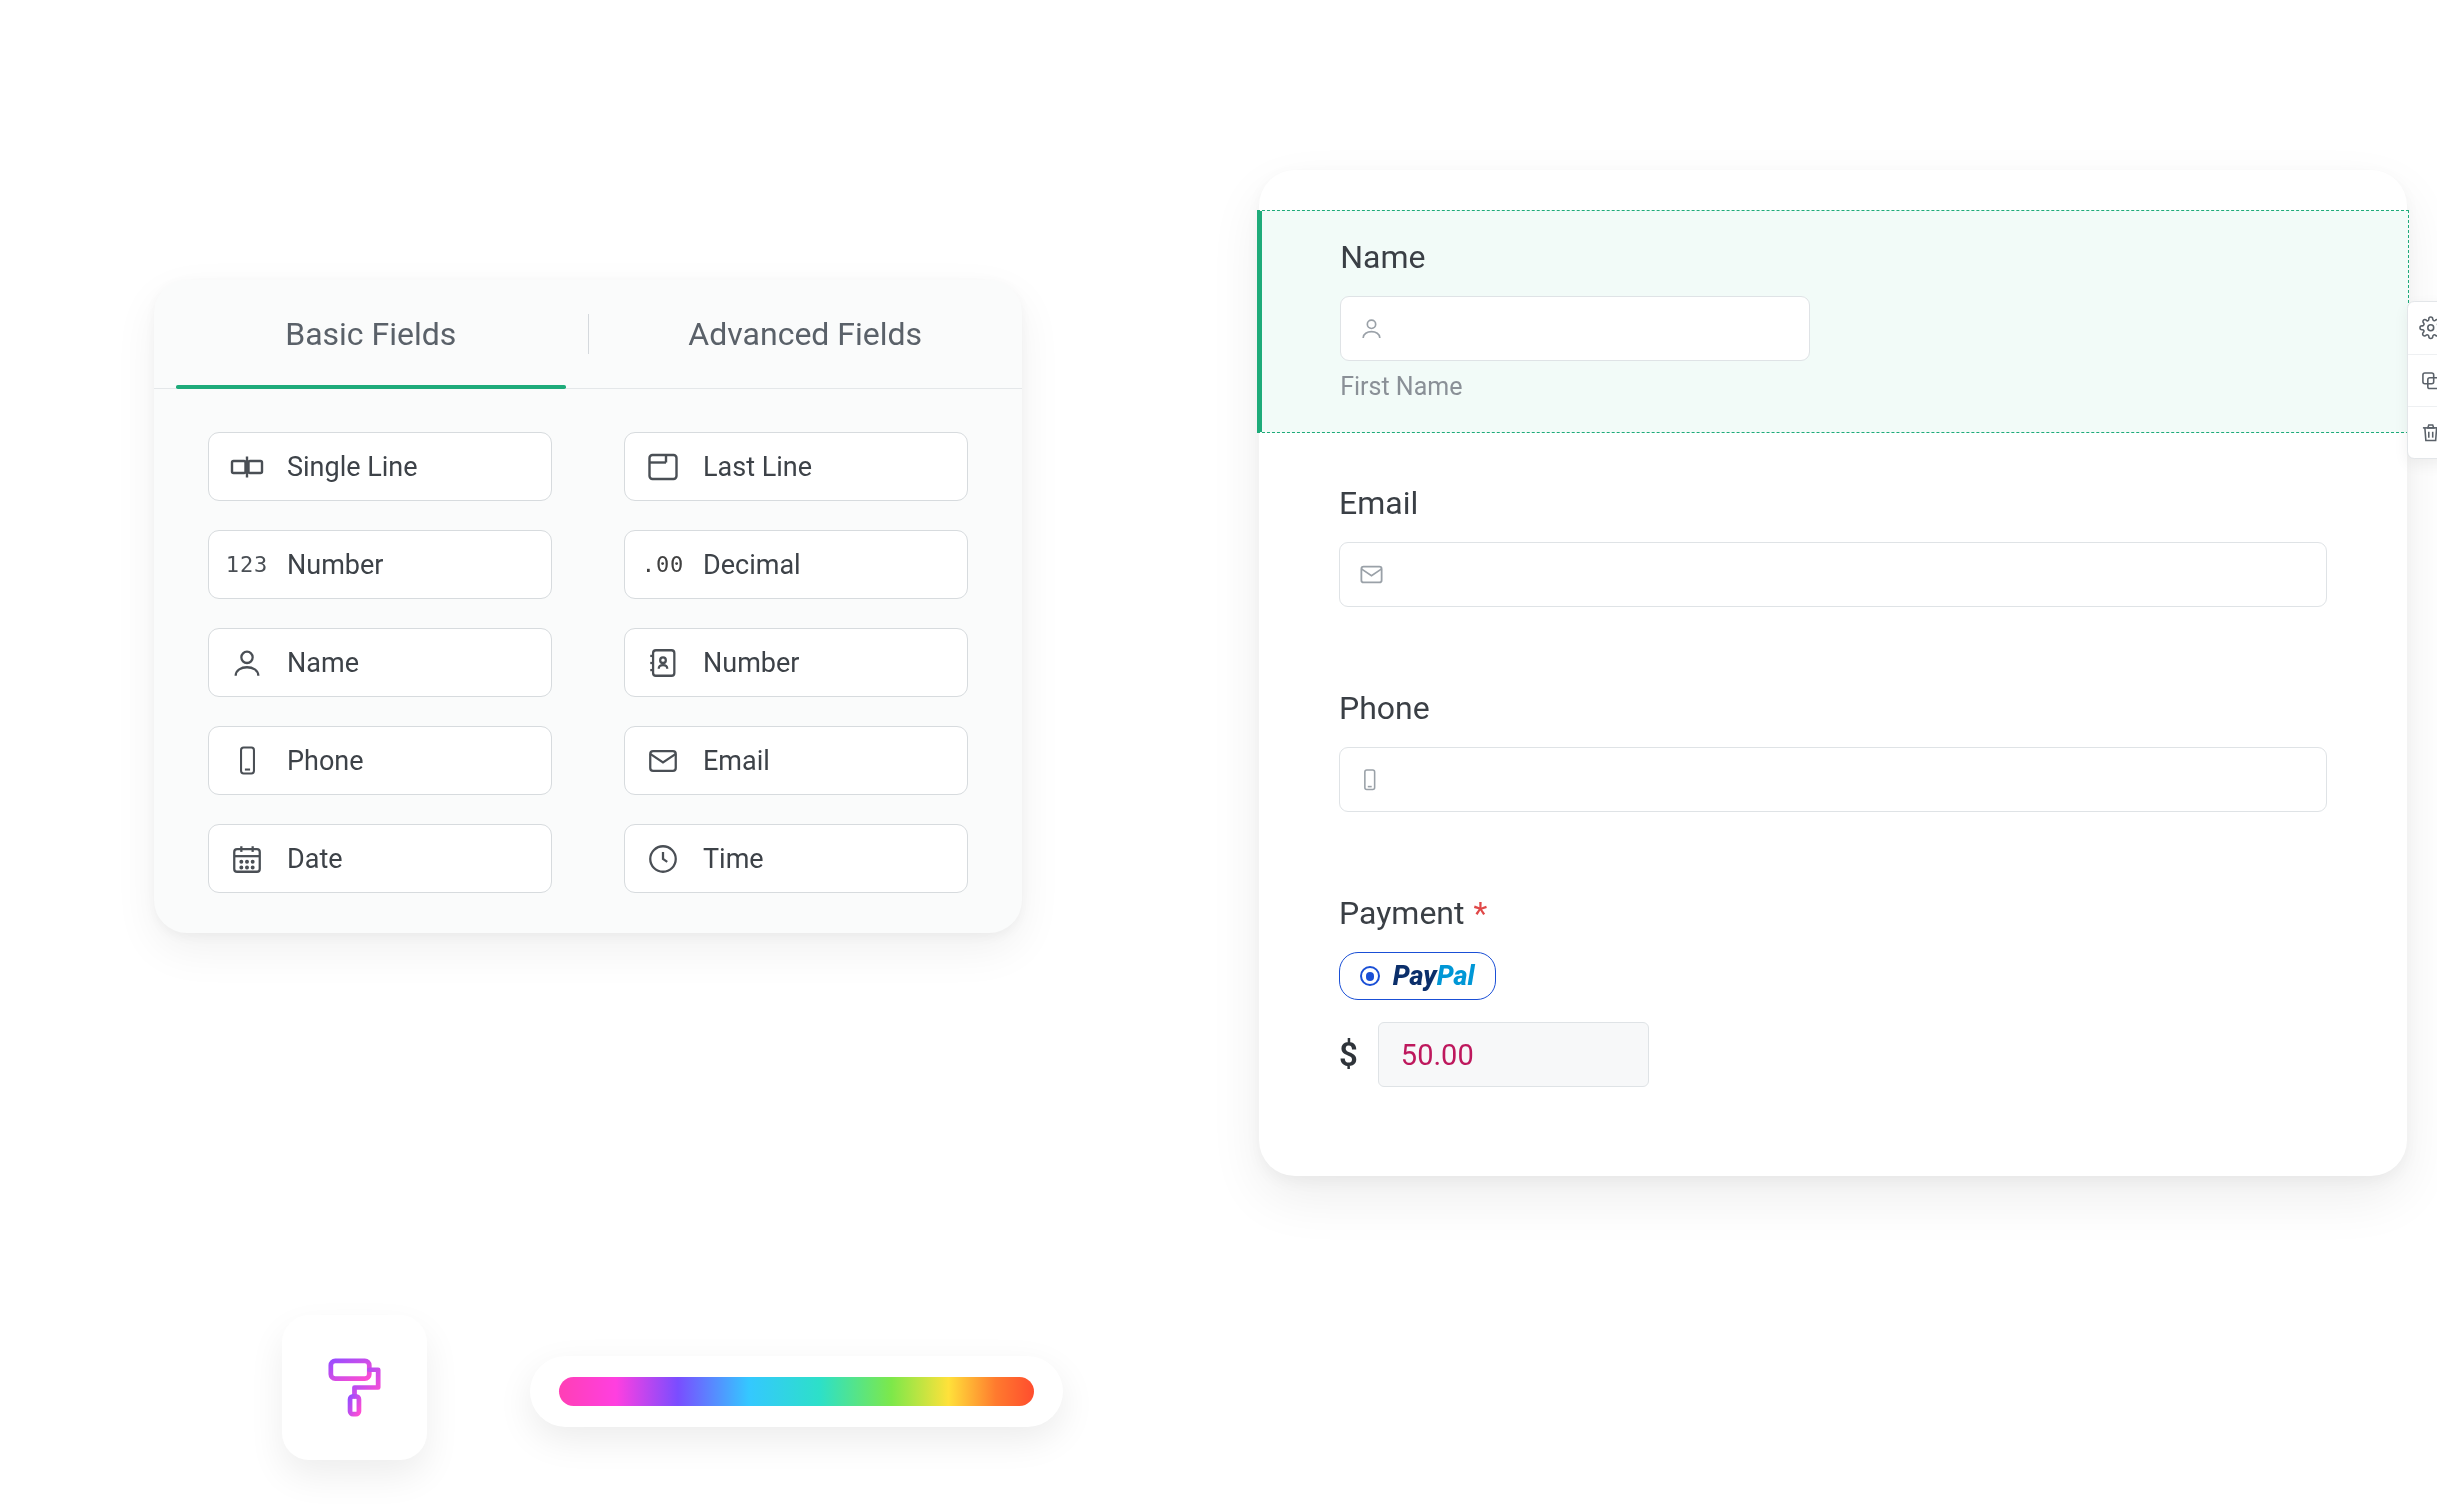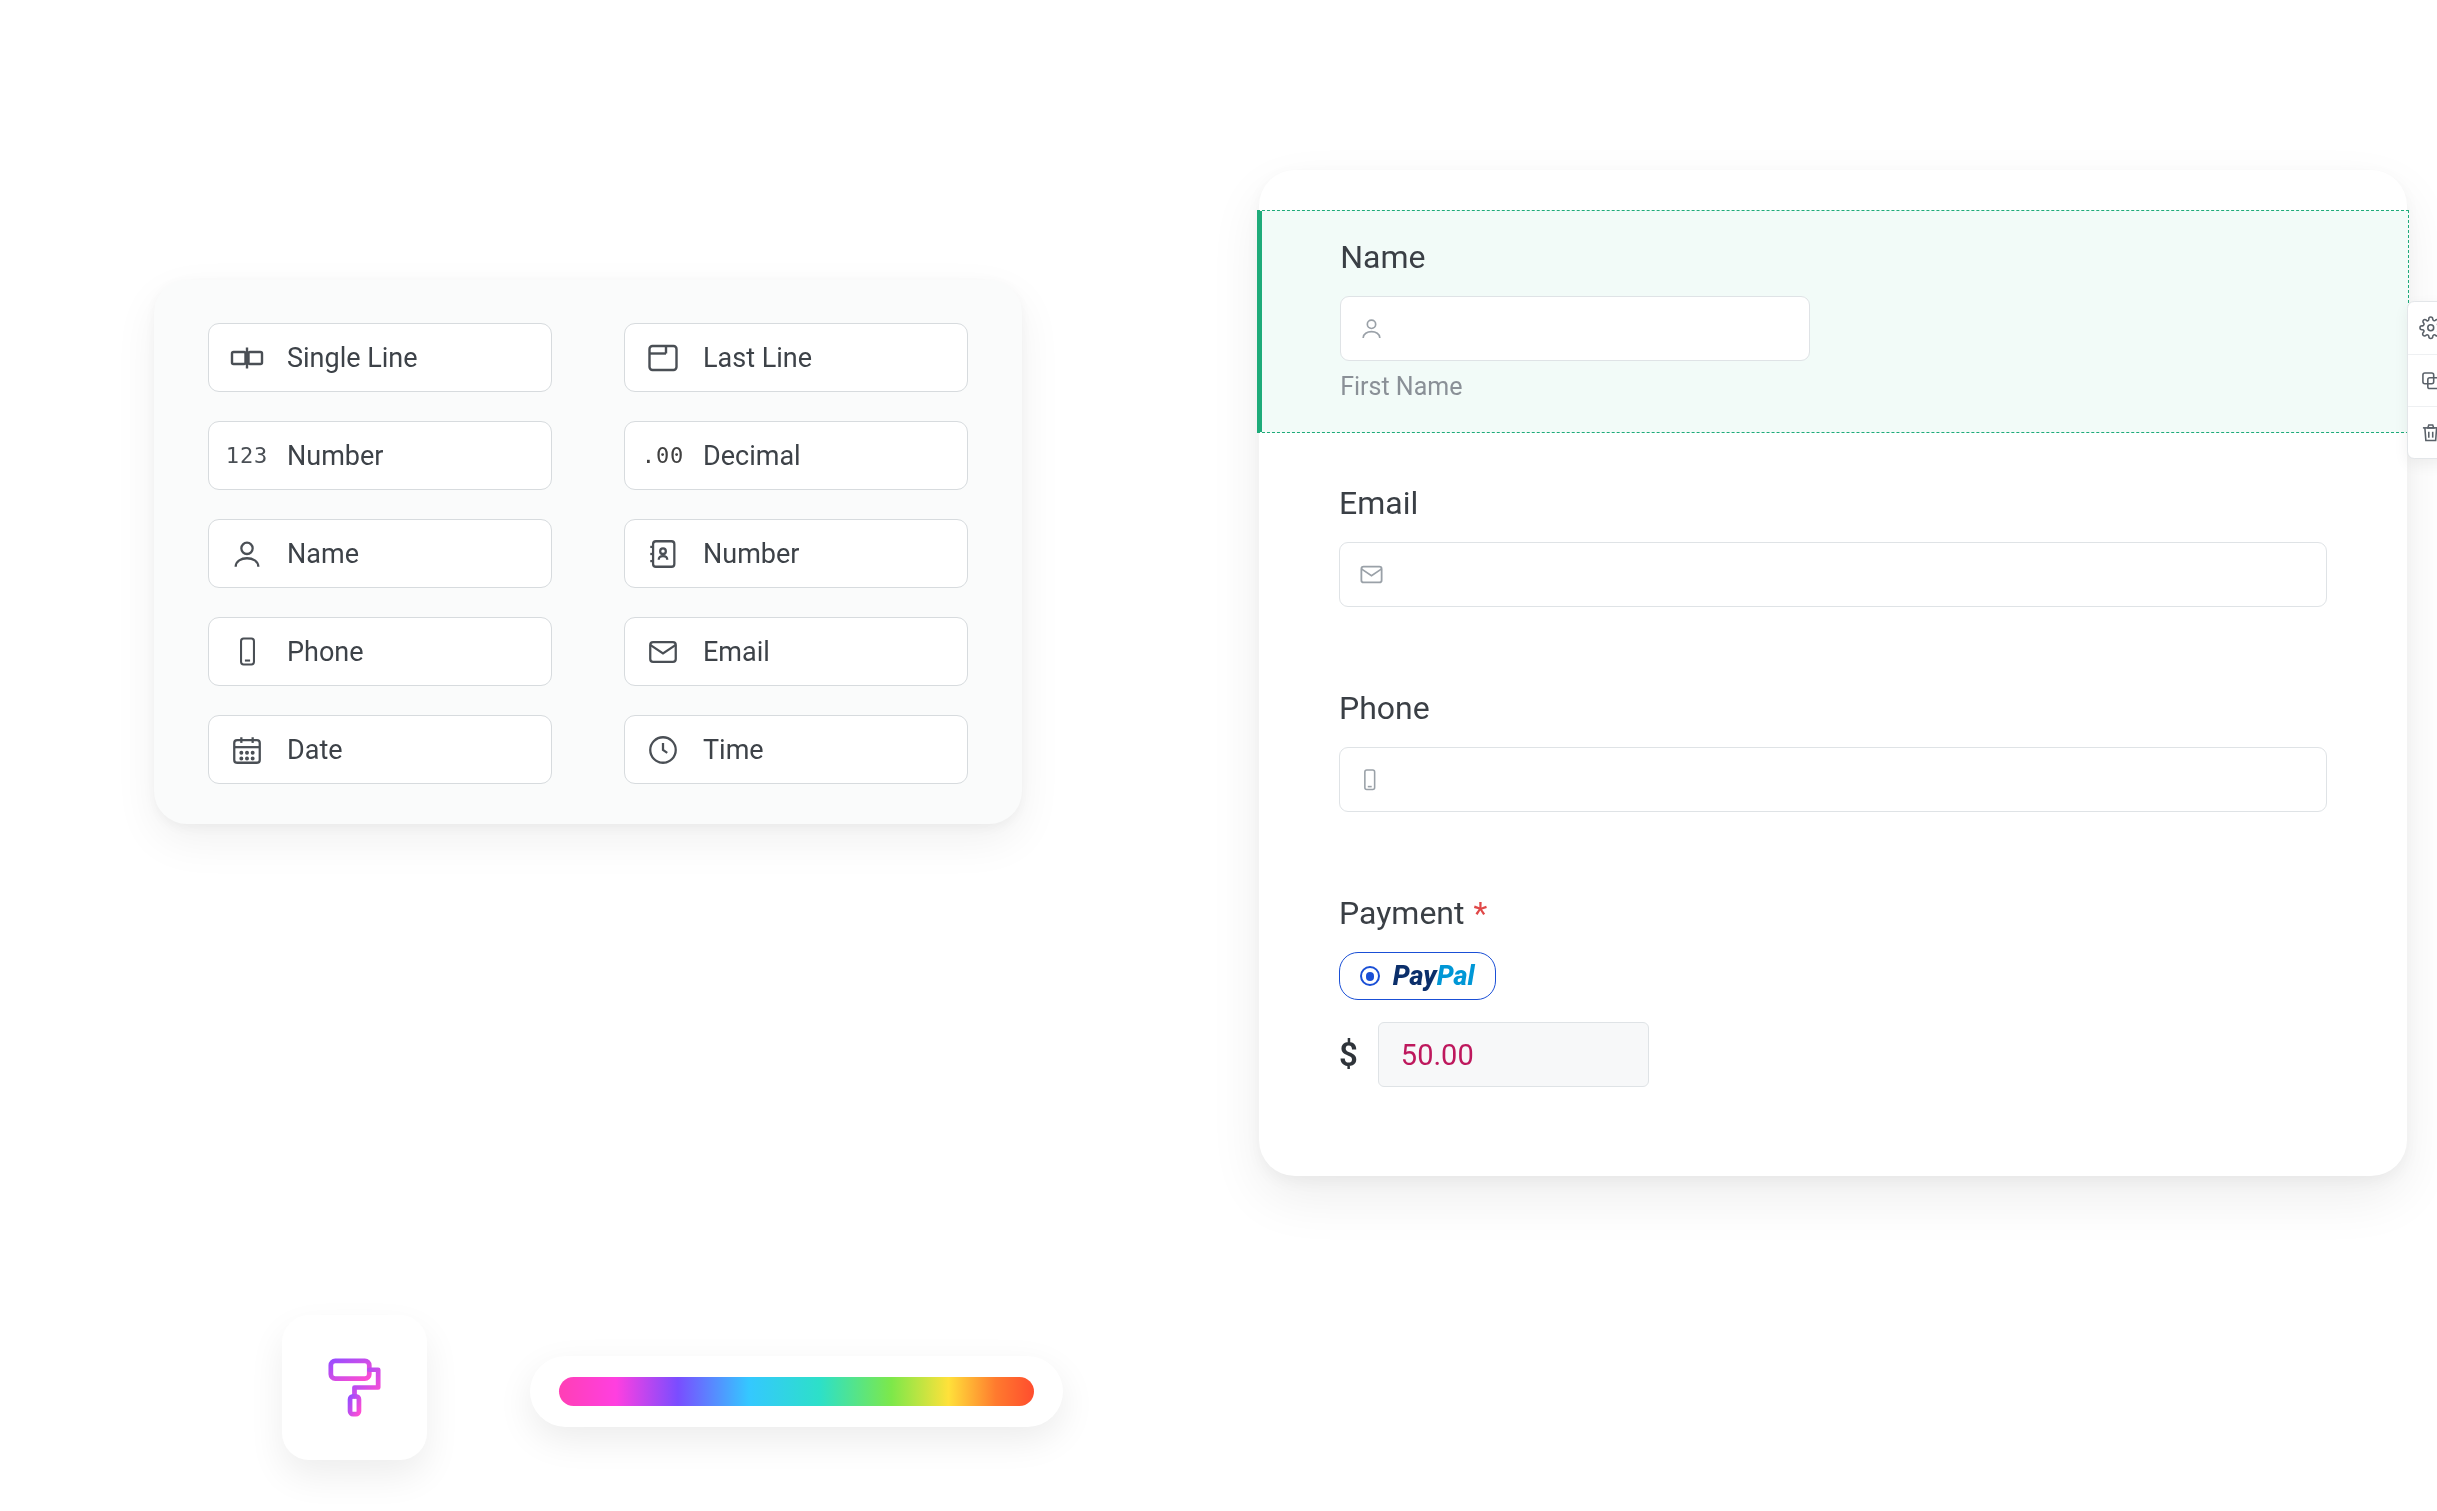--- a/index.html
+++ b/index.html
@@ -257,20 +257,29 @@
   .toolbar-btn + .toolbar-btn { border-top: 0.9px solid #eef0f2; }
 
   svg { display: block; }
 </style>
 </head>
 <body>
 
 <div class="canvas">
 
   <div class="palette">
+    <div class="palette-tabs">
+      <div class="palette-tab active">
+        <span>Basic Fields</span>
+      </div>
+      <div class="tab-divider"></div>
+      <div class="palette-tab">
+        <span>Advanced Fields</span>
+      </div>
+    </div>
 
     <div class="palette-grid">
 
       <div class="field-chip">
         <span class="chip-icon">
           <svg width="36" height="36" viewBox="0 0 24 24" fill="none" stroke="currentColor" stroke-width="1.6">
             <rect x="2" y="8" width="9" height="8" rx="1"></rect>
               <rect x="13" y="8" width="9" height="8" rx="1"></rect>
             <line x1="12" y1="5" x2="12" y2="19"></line>
           </svg>

